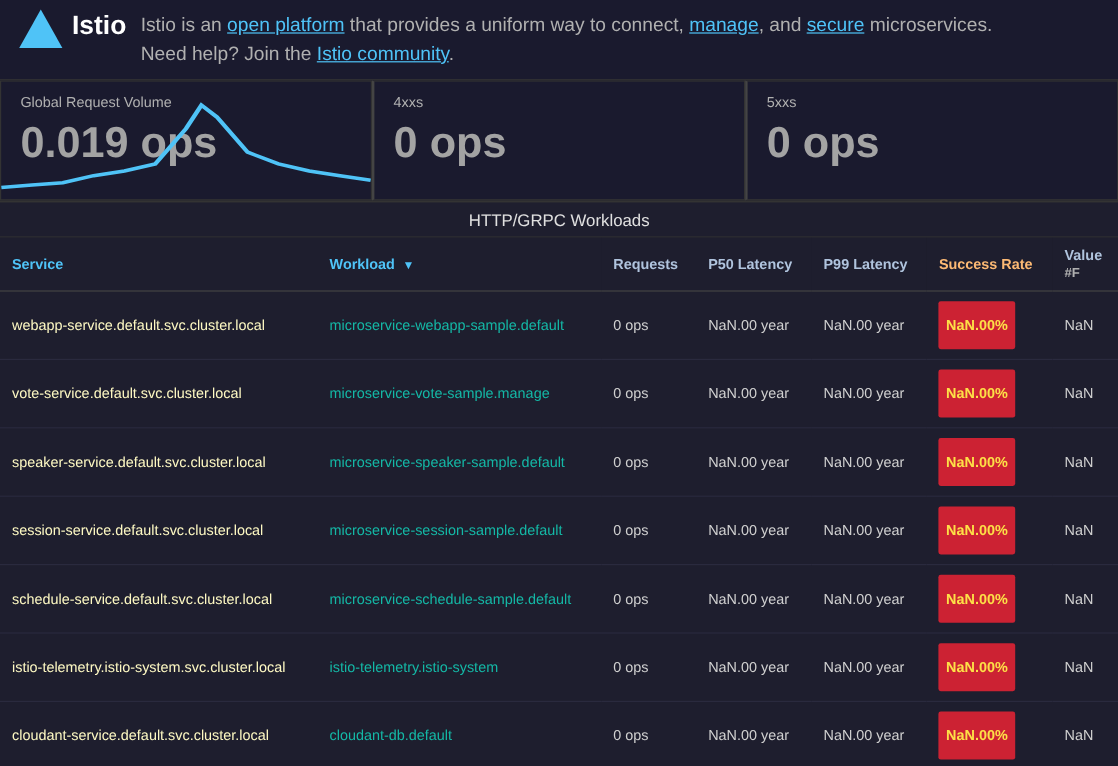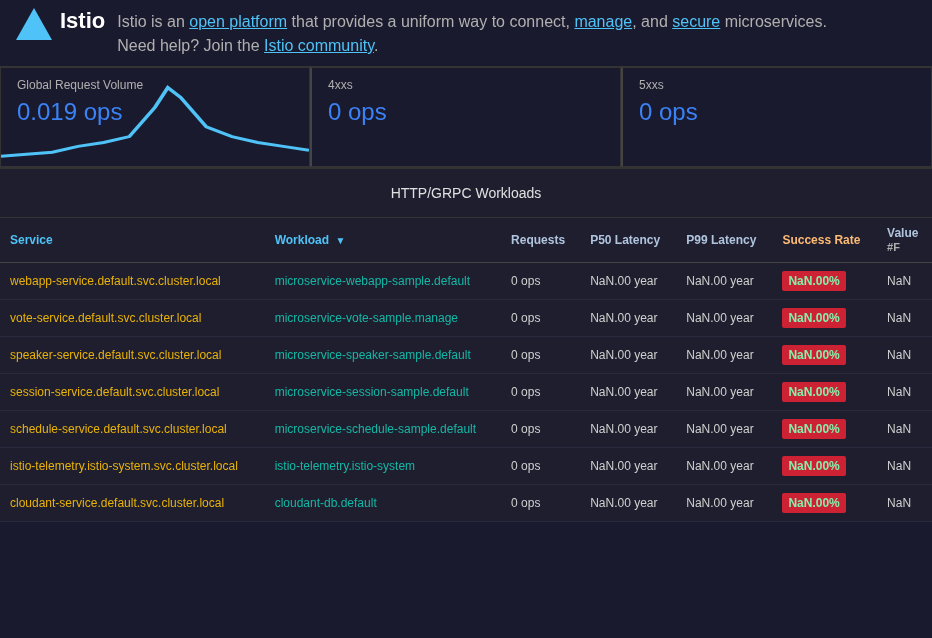--- a/index.html
+++ b/index.html
@@ -65,23 +65,23 @@
     }
     .metric-card + .metric-card {
       border-left: 2px solid #444;
     }
     .metric-label {
       font-size: 12px;
       color: #b0b0b0;
       margin-bottom: 6px;
     }
     .metric-value {
-      font-size: 24px;
-      font-weight: normal;
-      color: #3b82f6;
+      font-size: 36px;
+      font-weight: bold;
+      color: #a3a3a3;
     }
     .metric-chart {
       position: absolute;
       bottom: 0;
       right: 0;
       width: 60%;
       height: 50px;
     }
     .sparkline {
       width: 100%;
@@ -102,21 +102,21 @@
       width: 8px;
     }
 
     
     .table-section {
       background: #1e1e2e;
       margin: 0;
     }
     .table-title {
       text-align: center;
-      padding: 16px;
+      padding: 6px;
       font-size: 14px;
       color: #e0e0e0;
       background: #1e1e2e;
       border-bottom: 1px solid #333;
     }
     table {
       width: 100%;
       border-collapse: collapse;
     }
     thead th {
@@ -144,31 +144,31 @@
     tbody tr {
       border-bottom: 1px solid #2a2a3e;
     }
     tbody td {
       padding: 8px 10px;
       vertical-align: middle;
       font-size: 12px;
       color: #d0d0d0;
     }
     .service-link {
-      color: #eab308;
+      color: #fef9c3;
       cursor: pointer;
     }
     .workload-link {
       color: #14b8a6;
       cursor: pointer;
     }
     .success-badge {
       background: #cc2233;
-      color: #86efac;
-      padding: 3px 6px;
+      color: #fde047;
+      padding: 13px 6px;
       border-radius: 2px;
       font-size: 12px;
       font-weight: bold;
       display: inline-block;
     }
     .value-col {
       color: #d0d0d0;
     }
     .hash-f {
       color: #b0b0b0;

